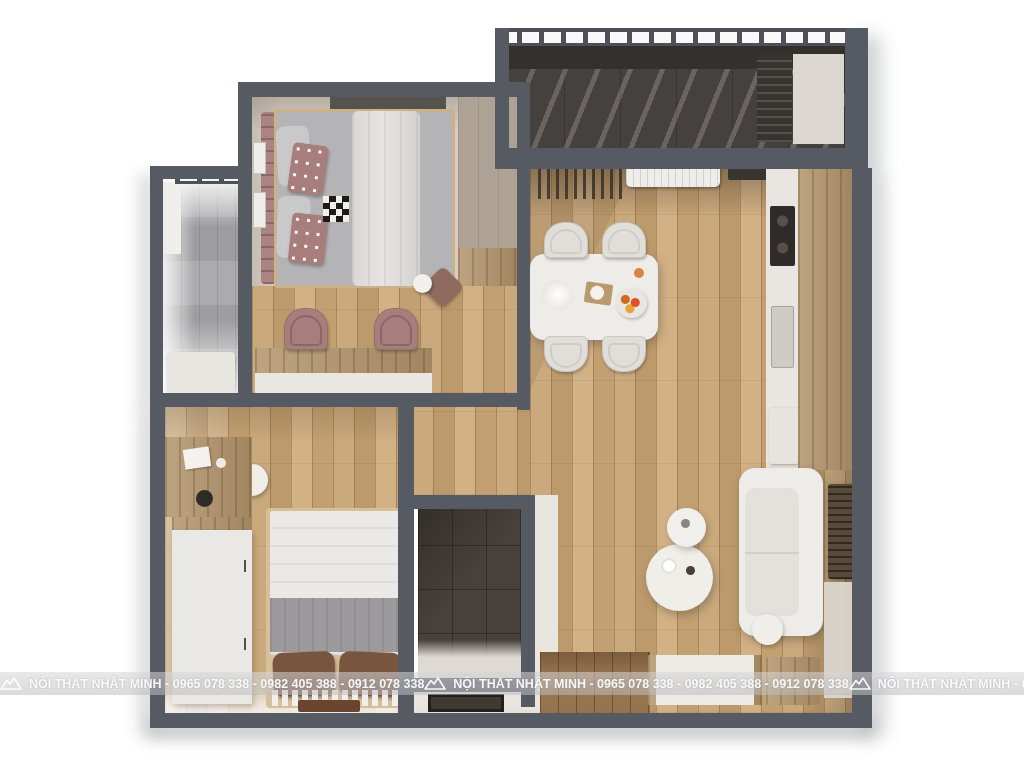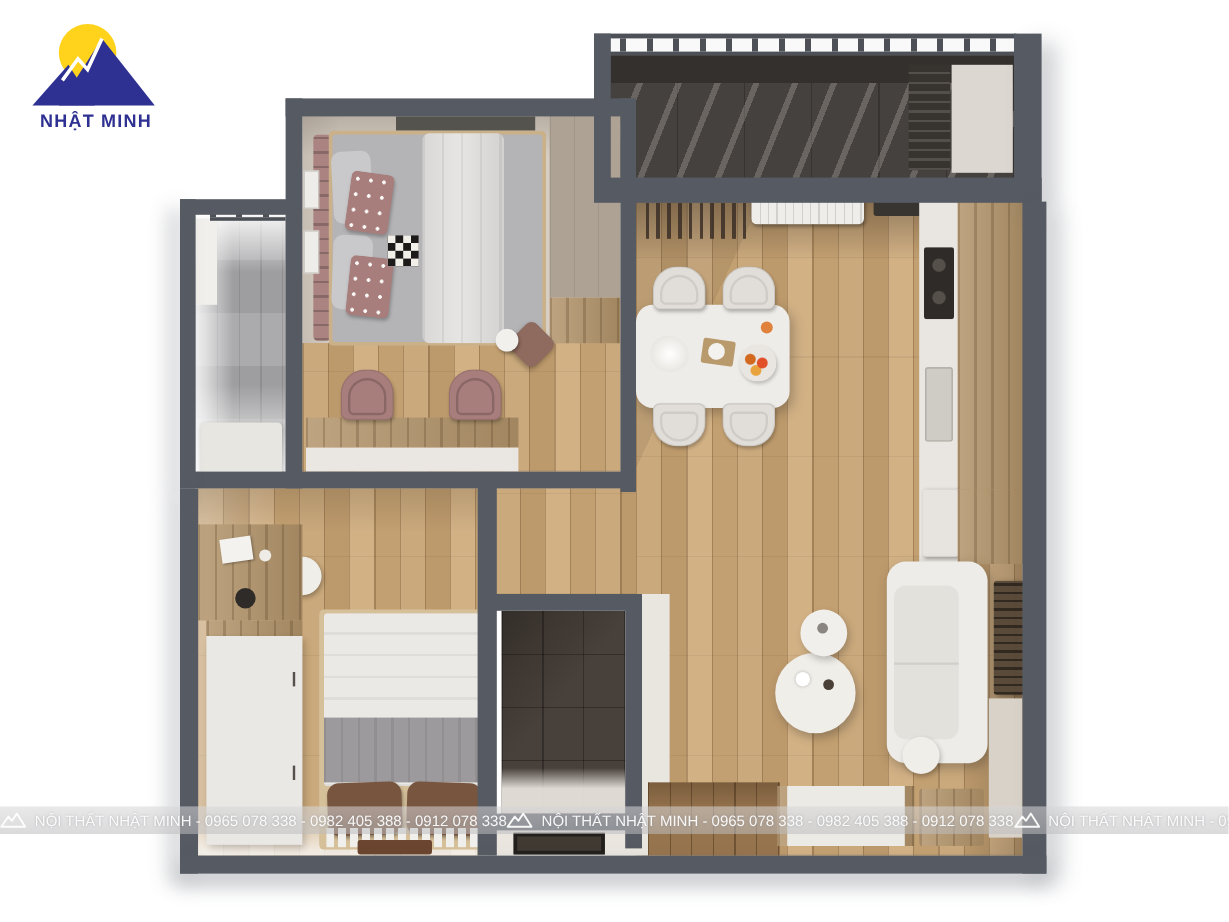--- a/index.html
+++ b/index.html
@@ -68,21 +68,21 @@
   .chair-rose::after{border-color:rgba(0,0,0,.18);}
   .round{border-radius:50%;}
   .sofa{background:#edece8;border-radius:16px;box-shadow:2px 4px 10px rgba(60,55,50,.35);}
   .sofa-seat{background:#e3e1dc;border-radius:10px;}
   .sofa-seat::after{content:"";position:absolute;left:0;right:0;top:50%;border-top:2px solid rgba(0,0,0,.08);}
   .stripes-rug{background-image:repeating-linear-gradient(90deg,#f1efec 0 6px, rgba(0,0,0,0) 6px 10px);}
 
   
   .wm-bar{left:0;top:672px;width:1024px;height:23px;background:linear-gradient(rgba(214,214,216,.55),rgba(188,188,190,.55));display:flex;align-items:center;justify-content:space-around;z-index:50;}
   .wm-item{display:flex;align-items:center;gap:7px;}
-  .wm-text{color:rgba(255,255,255,.93);font-size:12.5px;font-weight:normal;white-space:nowrap;text-shadow:0 0 2px rgba(110,110,115,.45);}
+  .wm-text{color:rgba(255,255,255,.93);font-size:12.5px;font-weight:bold;white-space:nowrap;text-shadow:0 0 2px rgba(110,110,115,.45);}
 
   
   .logo{left:18px;top:12px;width:124px;height:104px;text-align:center;z-index:60;}
   .logo-text{margin-top:-4px;color:#2E3192;font-weight:bold;font-size:15px;letter-spacing:1px;}
 </style>
 </head>
 <body>
 
 <div class="stage">
 
@@ -214,23 +214,14 @@
       <span class="wm-text">NỘI THẤT NHẬT MINH - 0965 078 338 - 0982 405 388 - 0912 078 338</span>
     </div>
     <div class="wm-item">
       <svg width="22" height="15" viewBox="0 0 22 15">
           <path d="M1,13 L7,4.5 L10,8 L14,2 L21,13 Z" fill="none" stroke="rgba(255,255,255,.92)" stroke-width="1.6" stroke-linejoin="round"></path>
         </svg>
       <span class="wm-text">NỘI THẤT NHẬT MINH - 0965 078 338 - 0982 405 388 - 0912 078 338</span>
     </div>
   </div>
 
-  <div class="a logo">
-    <svg width="118" height="80" viewBox="0 0 118 80">
-      <circle cx="52" cy="32" r="24" fill="#FFD21C"></circle>
-      <path d="M6,76 L36,42 L58,76 Z" fill="#2E3192"></path>
-      <path d="M28,76 L64,20 L108,76 Z" fill="#2E3192"></path>
-      <polyline points="64,20 52,46 44,37 31,55" fill="none" stroke="#ffffff" stroke-width="3"></polyline>
-    </svg>
-    <div class="logo-text">NHẬT MINH</div>
-  </div>
 
 </div>
 
 </body></html>

